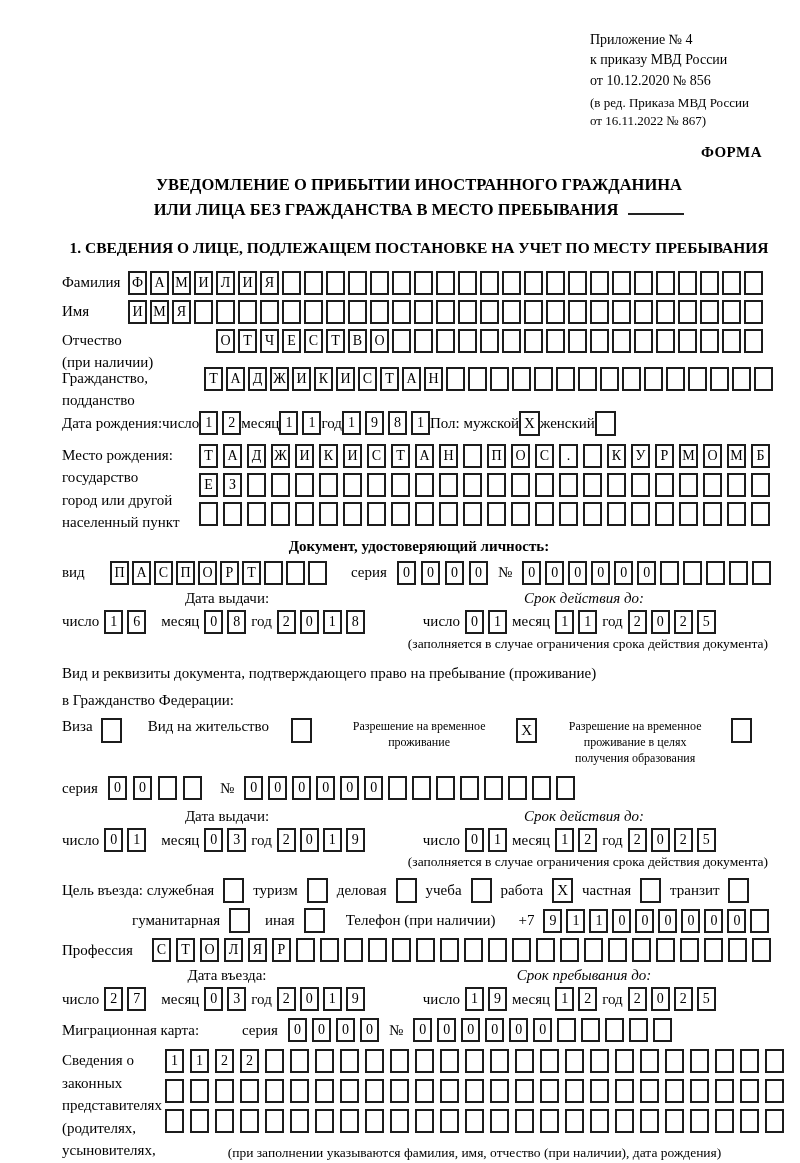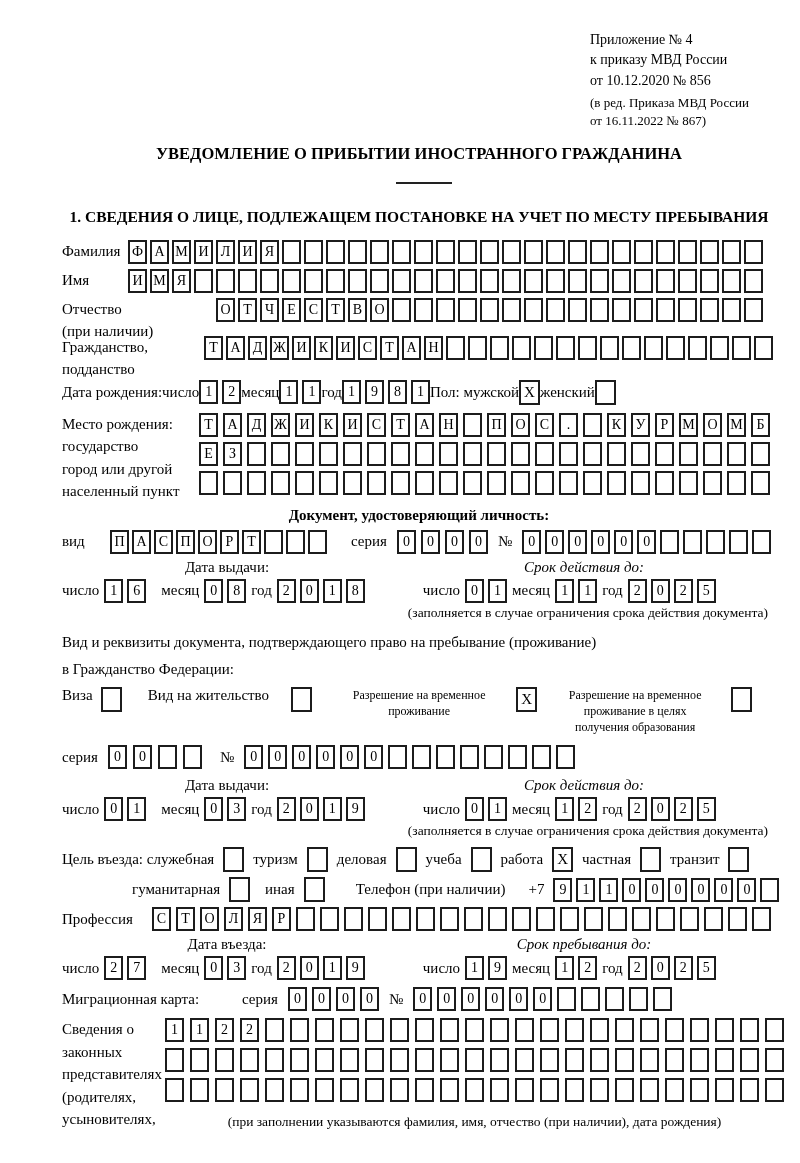--- a/index.html
+++ b/index.html
@@ -59,25 +59,26 @@
 
   <div class="hdr">
     <div>Приложение № 4</div>
     <div>к приказу МВД России</div>
     <div>от 10.12.2020 № 856</div>
     <div class="hdr-sub">
       <div>(в ред. Приказа МВД России</div>
       <div>от 16.11.2022 № 867)</div>
     </div>
   </div>
+  <div class="forma">ФОРМА</div>
 
   <div class="title">
     <div>УВЕДОМЛЕНИЕ О ПРИБЫТИИ ИНОСТРАННОГО ГРАЖДАНИНА</div>
     <div>
-      <span class="title-underline"></span>
+      <span>ИЛИ ЛИЦА БЕЗ ГРАЖДАНСТВА В МЕСТО ПРЕБЫВАНИЯ</span><span class="title-underline"></span>
     </div>
   </div>
   <div class="sec-heading">1. СВЕДЕНИЯ О ЛИЦЕ, ПОДЛЕЖАЩЕМ ПОСТАНОВКЕ НА УЧЕТ ПО МЕСТУ ПРЕБЫВАНИЯ</div>
 
   <div class="frow">
     <span class="lbl" style="width:66px">Фамилия</span>
     <div class="cells">
         <div class="cell">Ф</div>
         <div class="cell">А</div>
         <div class="cell">М</div>
@@ -532,21 +533,21 @@
     <div class="cb"></div>
     <span class="lbl">транзит</span>
     <div class="cb"></div>
   </div>
 
   <div class="frow" style="gap:9px;margin-left:70px">
     <span class="lbl">гуманитарная</span>
     <div class="cb"></div>
     <span class="lbl" style="margin-left:6px">иная</span>
     <div class="cb"></div>
-    <span class="lbl" style="margin-left:22px">Телефон (при наличии)</span>
+    <span class="lbl" style="margin-left:12px">Телефон (при наличии)</span>
     <span class="lbl" style="margin-left:14px">+7</span>
     <div class="cells g4">
         <div class="cell">9</div>
         <div class="cell">1</div>
         <div class="cell">1</div>
         <div class="cell">0</div>
         <div class="cell">0</div>
         <div class="cell">0</div>
         <div class="cell">0</div>
         <div class="cell">0</div>

